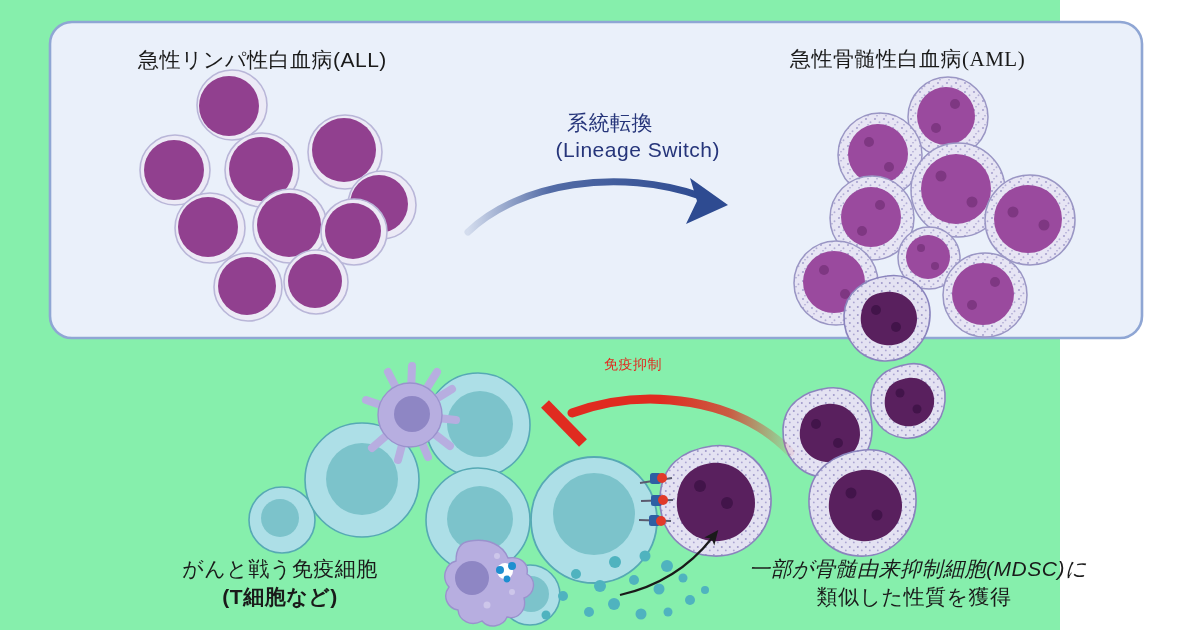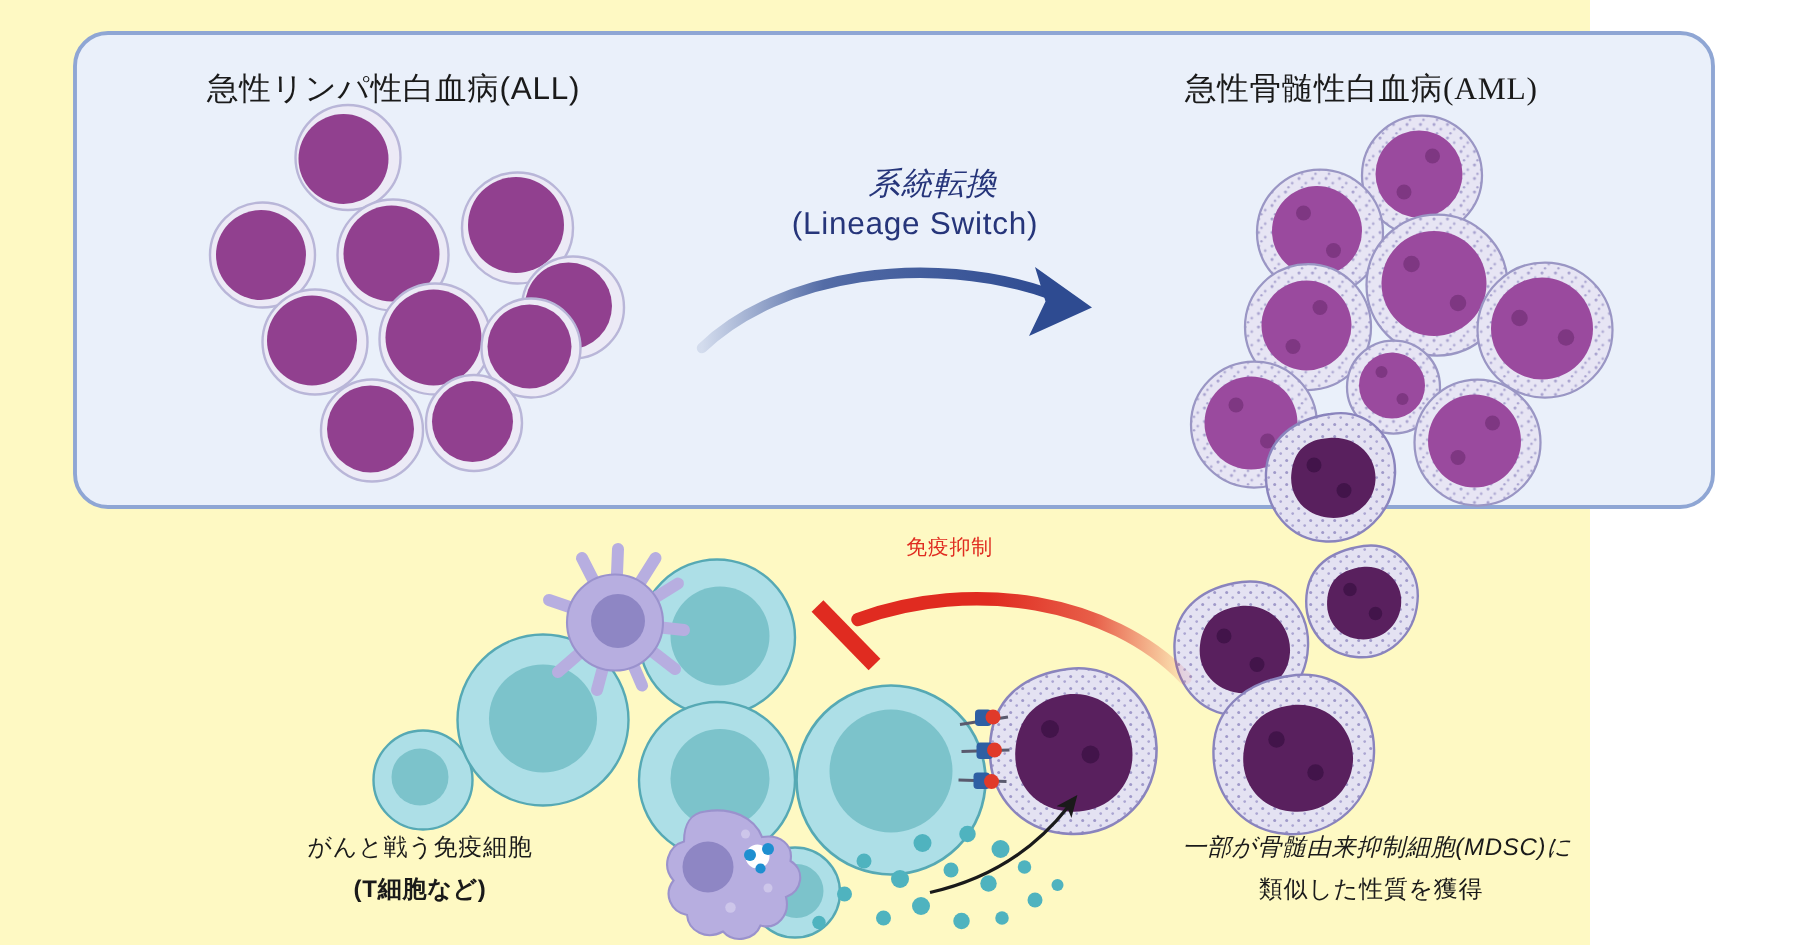--- a/index.html
+++ b/index.html
@@ -1,24 +1,24 @@
 <!DOCTYPE html>
 <html><head>
 <meta charset="utf-8">
 <style>
   html,body{margin:0;padding:0;background:#ffffff;}
   body{width:1200px;height:630px;overflow:hidden;
        font-family:"Liberation Sans","DejaVu Sans",sans-serif;}
-  #stage{position:relative;width:1060px;height:630px;background:#fef9c3;}
+  #stage{position:relative;width:1060px;height:630px;background:#86efac;}
   svg#scene{position:absolute;left:0;top:0;width:1200px;height:630px;display:block;}
   .lbl{position:absolute;white-space:pre;line-height:1.22;}
   .lbl-title{font-size:21px;color:#1a1a1a;letter-spacing:.5px;}
   .lbl-switch{font-size:21px;color:#26357a;text-align:center;letter-spacing:.5px;}
   .lbl-red{font-size:14px;color:#e02b20;letter-spacing:.5px;}
-  .lbl-foot{font-size:16px;color:#1a1a1a;text-align:center;letter-spacing:.5px;}
+  .lbl-foot{font-size:21px;color:#1a1a1a;text-align:center;letter-spacing:.5px;}
 </style>
 </head>
 <body>
 
 <div id="stage">
 
 <svg id="scene" viewBox="0 0 1200 630">
   <defs>
 
     <pattern id="granules" width="9" height="9" patternUnits="userSpaceOnUse">
@@ -304,22 +304,22 @@
   <g>
     <path d="M620,595 C660,586 690,566 712,538" fill="none" stroke="#1a1a1a" stroke-width="2.2" marker-end="url(#blkHead)"></path>
   </g>
 
 </svg>
 
 <div class="lbl lbl-title" style="left:138px;top:47px;">急性リンパ性白血病(ALL)</div>
 
 <div class="lbl lbl-title" style="left:790px;top:47px;font-family:Liberation Serif, serif;">急性骨髄性白血病(AML)</div>
 
-<div class="lbl lbl-switch" style="left:512px;top:110px;width:220px;font-style:italic;">系統転換</div>
-<div class="lbl lbl-switch" style="left:500px;top:137px;width:220px;">(Lineage Switch)</div>
+<div class="lbl lbl-switch" style="left:500px;top:110px;width:220px;">系統転換</div>
+<div class="lbl lbl-switch" style="left:500px;top:137px;width:220px;text-align:right;">(Lineage Switch)</div>
 
 <div class="lbl lbl-red" style="left:604px;top:356px;">免疫抑制</div>
 
 <div class="lbl lbl-foot" style="left:140px;top:556px;width:280px;">がんと戦う免疫細胞</div>
 <div class="lbl lbl-foot" style="left:140px;top:584px;width:280px;font-weight:bold;">(T細胞など)</div>
 
 <div class="lbl lbl-foot" style="left:728px;top:556px;width:380px;font-style:italic;">一部が骨髄由来抑制細胞(MDSC)に</div>
 <div class="lbl lbl-foot" style="left:724px;top:584px;width:380px;">類似した性質を獲得</div>
 
 </div>

